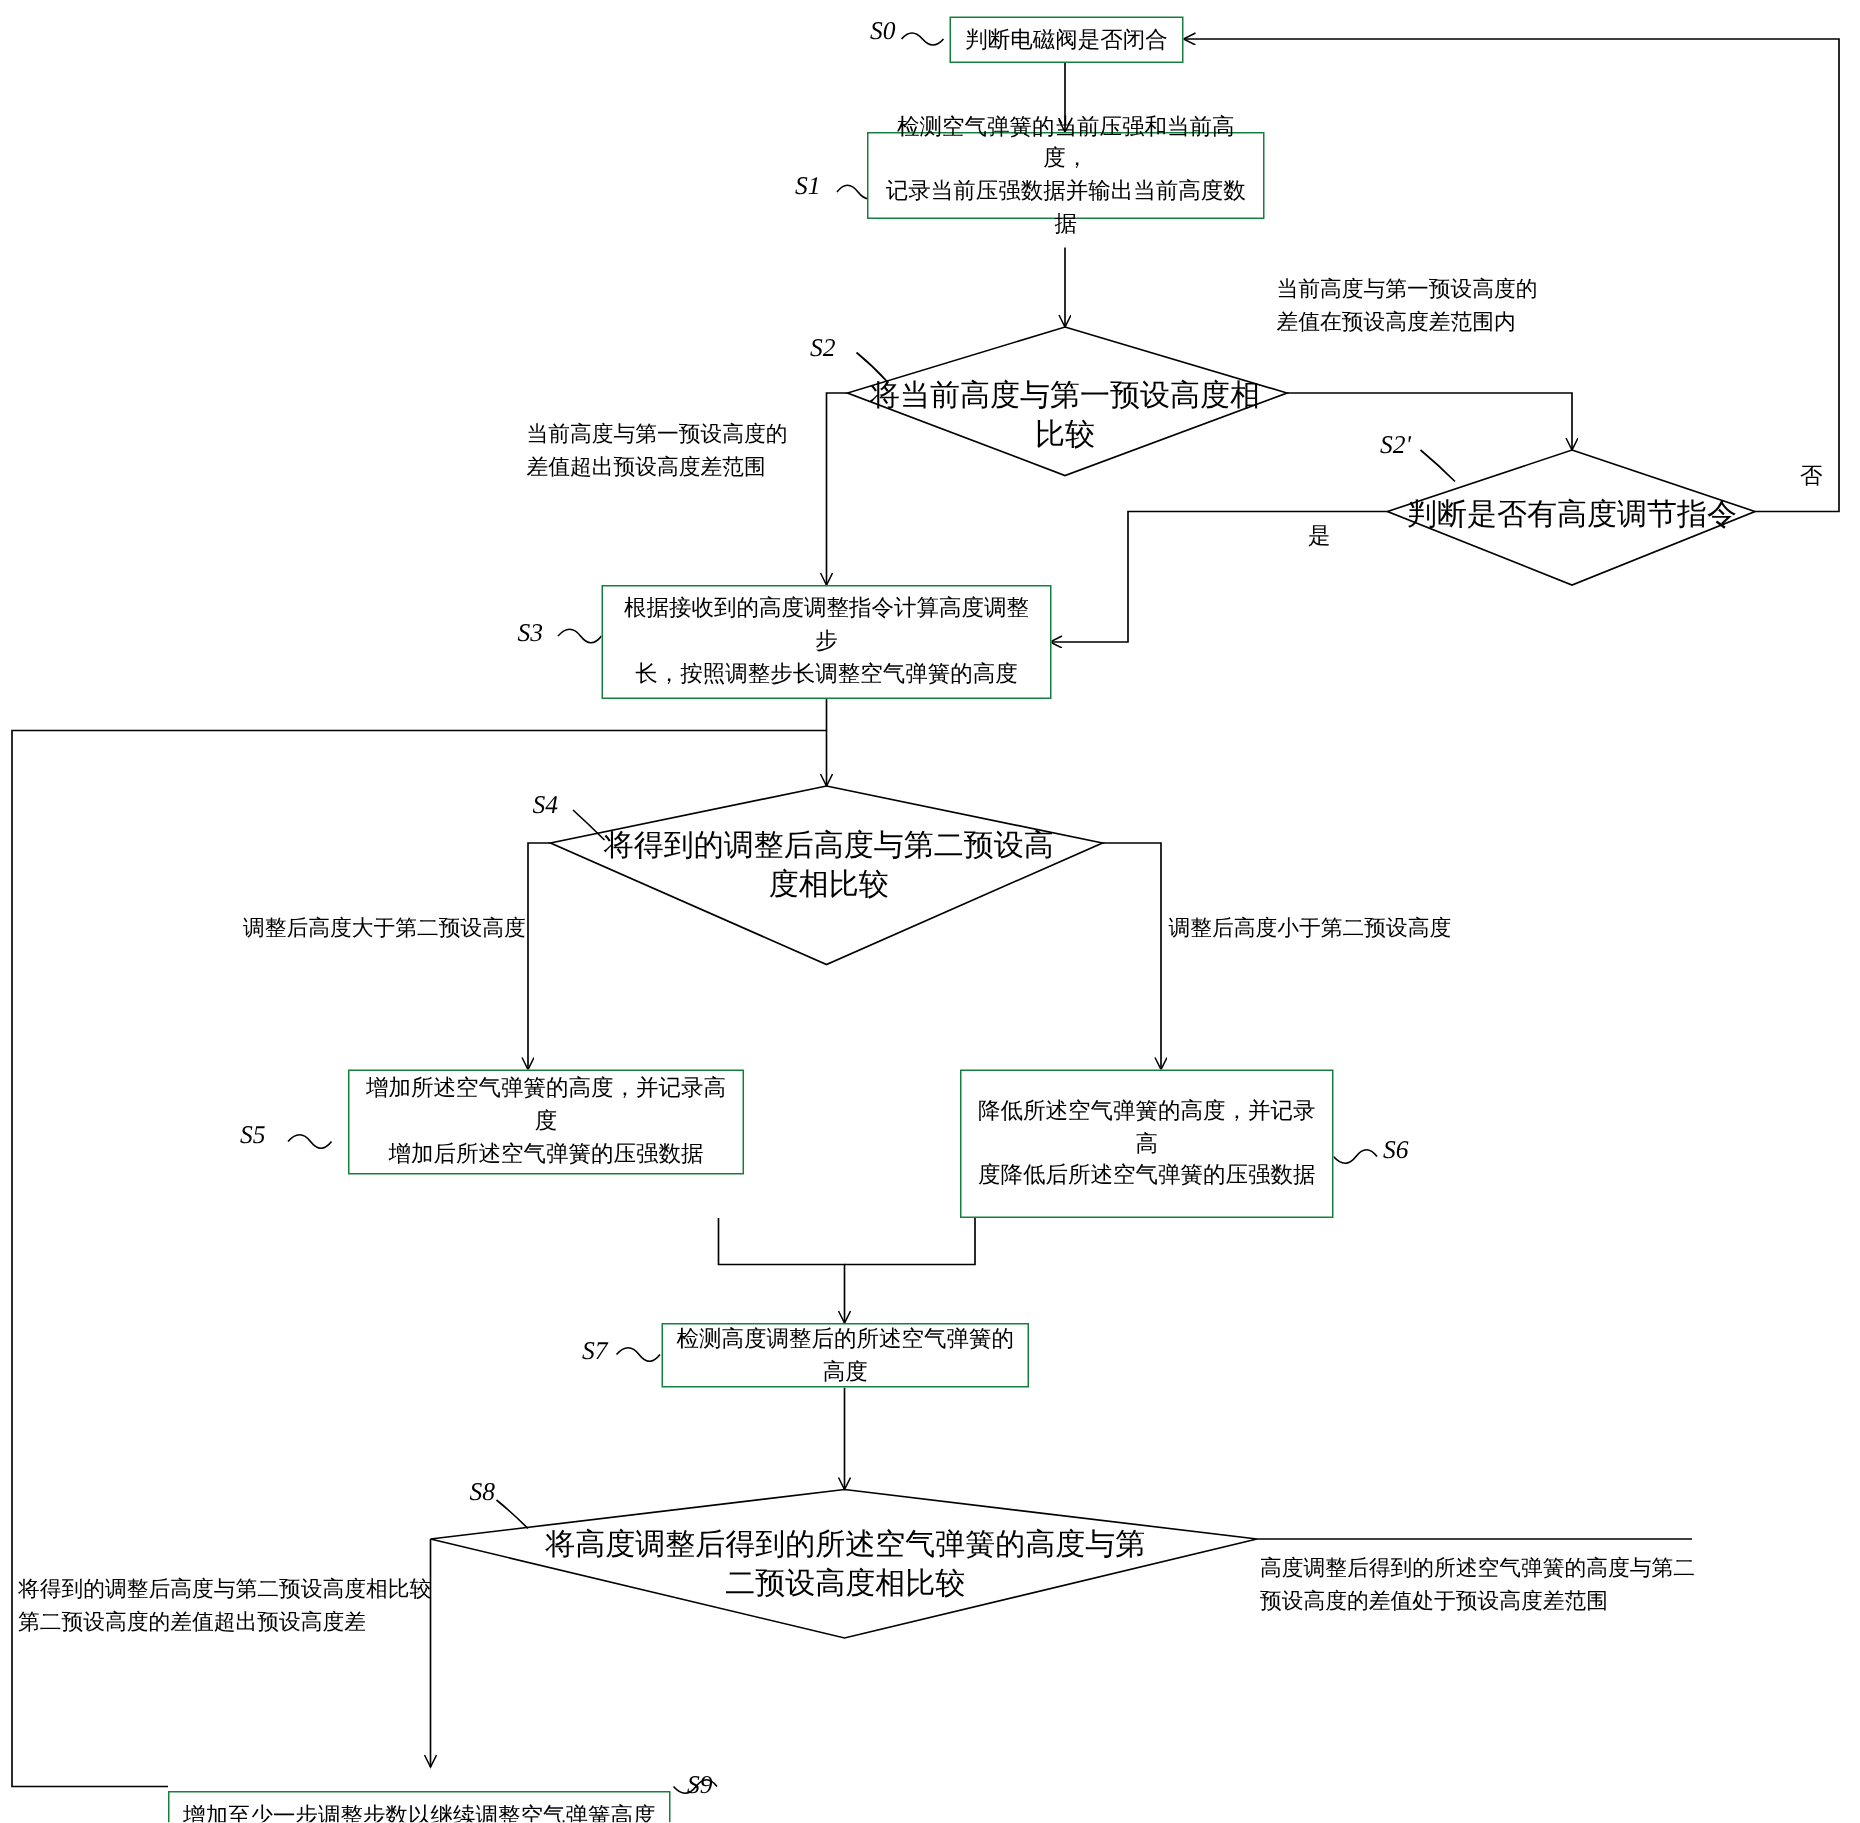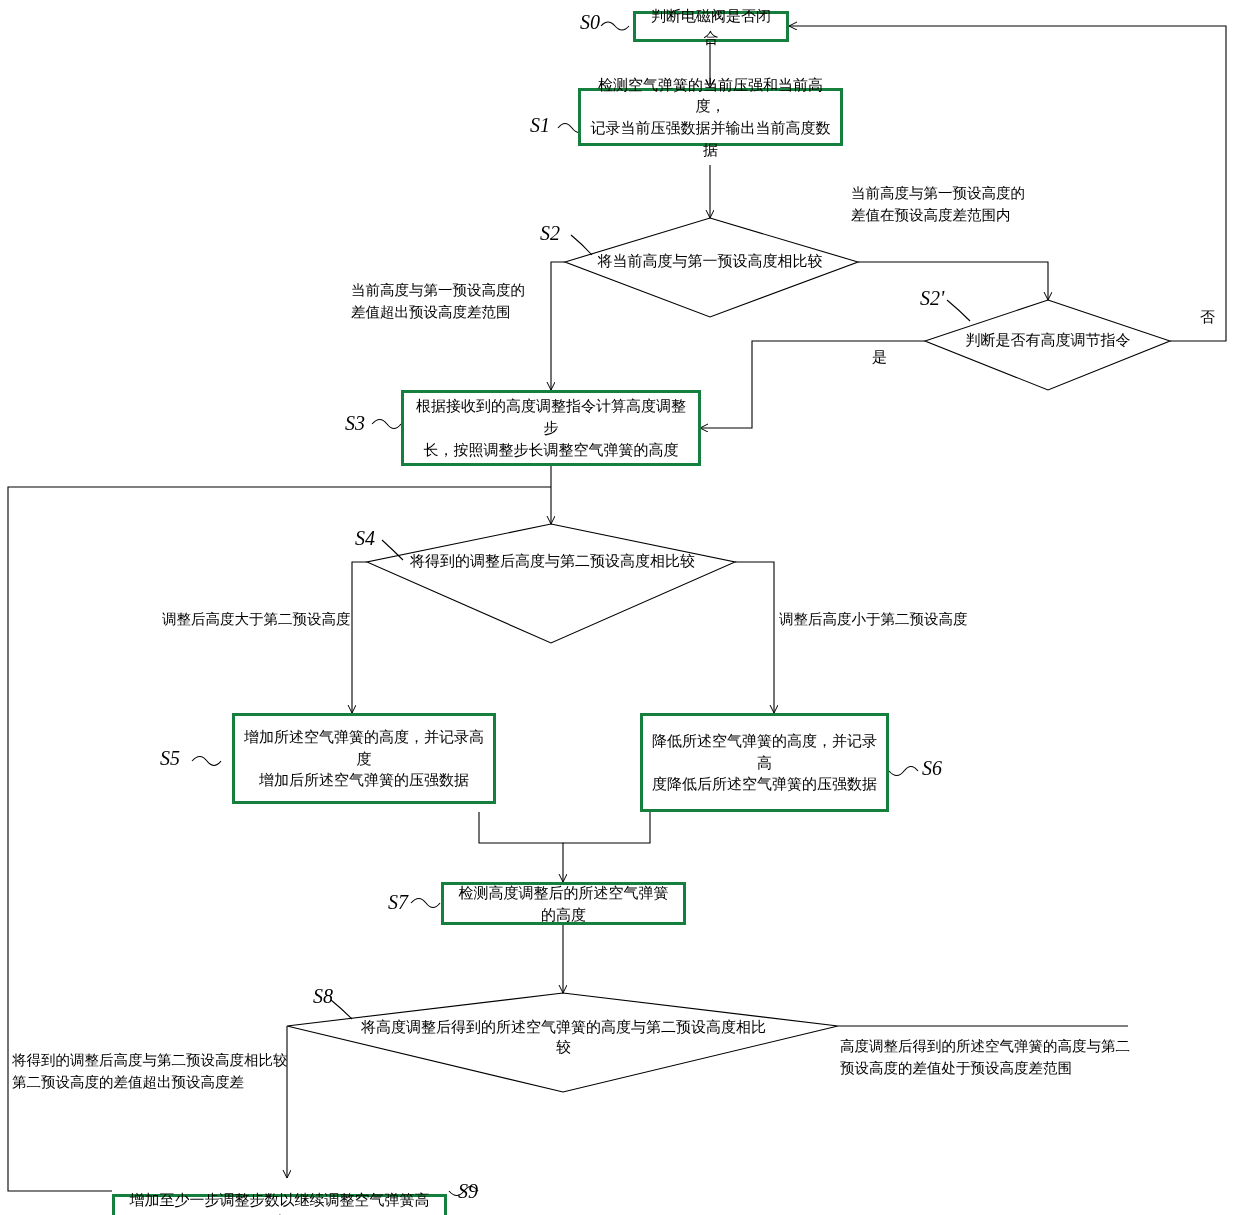--- a/index.html
+++ b/index.html
@@ -1,24 +1,24 @@
 <!DOCTYPE html>
 <html><head>
 <meta charset="utf-8">
 <style>
   html,body{margin:0;padding:0;background:#ffffff;}
   body{font-family:"Liberation Sans","DejaVu Sans",sans-serif;}
   #stage{position:relative;width:1240px;height:1215px;background:#fff;overflow:hidden;}
   svg#wires{position:absolute;left:0;top:0;width:1240px;height:1215px;}
 
   .node{position:absolute;box-sizing:border-box;display:flex;align-items:center;justify-content:center;text-align:center;color:#000;}
-  .proc{border:3px solid #15803d;background:#fff;line-height:1.45;padding:4px 8px;font-size:15px;}
-  .dectext{position:absolute;text-align:center;font-size:15px;color:#000;line-height:1.3;pointer-events:none;}
+  .proc{border:1px solid #15803d;background:#fff;line-height:1.45;padding:4px 8px;font-size:15px;}
+  .dectext{position:absolute;text-align:center;font-size:20px;color:#000;line-height:1.3;pointer-events:none;}
   .sidelabel{position:absolute;font-size:14.5px;color:#000;line-height:1.5;white-space:pre-line;}
-  .steptag{position:absolute;font-size:20px;color:#000;font-family:"Liberation Serif","DejaVu Serif",serif;font-style:italic;text-align:center;}
+  .steptag{position:absolute;font-size:17px;color:#000;font-family:"Liberation Serif","DejaVu Serif",serif;font-style:italic;text-align:center;}
   .yn{position:absolute;font-size:15px;color:#000;}
 </style>
 </head>
 <body>
 
 <div id="stage">
 
   <svg id="wires" xmlns="http://www.w3.org/2000/svg">
     <defs>
       <marker id="ar" markerWidth="11" markerHeight="11" refX="9" refY="4" orient="auto" markerUnits="userSpaceOnUse">
@@ -99,21 +99,21 @@
 
   <div class="node proc" style="left:401px;top:390px;width:300px;height:76px;white-space:pre-line;">
     <span>根据接收到的高度调整指令计算高度调整步
 长，按照调整步长调整空气弹簧的高度</span>
   </div>
   <div class="steptag" style="left:345px;top:412px;">S3</div>
 
   <div class="dectext" style="left:400px;top:551px;width:305px;">将得到的调整后高度与第二预设高度相比较</div>
   <div class="steptag" style="left:355px;top:527px;">S4</div>
 
-  <div class="node proc" style="left:232px;top:713px;width:264px;height:91px;white-space:pre-line;justify-content:center;">
+  <div class="node proc" style="left:232px;top:713px;width:264px;height:70px;white-space:pre-line;justify-content:center;">
     <span>增加所述空气弹簧的高度，并记录高度
 增加后所述空气弹簧的压强数据</span>
   </div>
   <div class="steptag" style="left:160px;top:747px;">S5</div>
 
   <div class="node proc" style="left:640px;top:713px;width:249px;height:99px;white-space:pre-line;">
     <span>降低所述空气弹簧的高度，并记录高
 度降低后所述空气弹簧的压强数据</span>
   </div>
   <div class="steptag" style="left:922px;top:757px;">S6</div>

